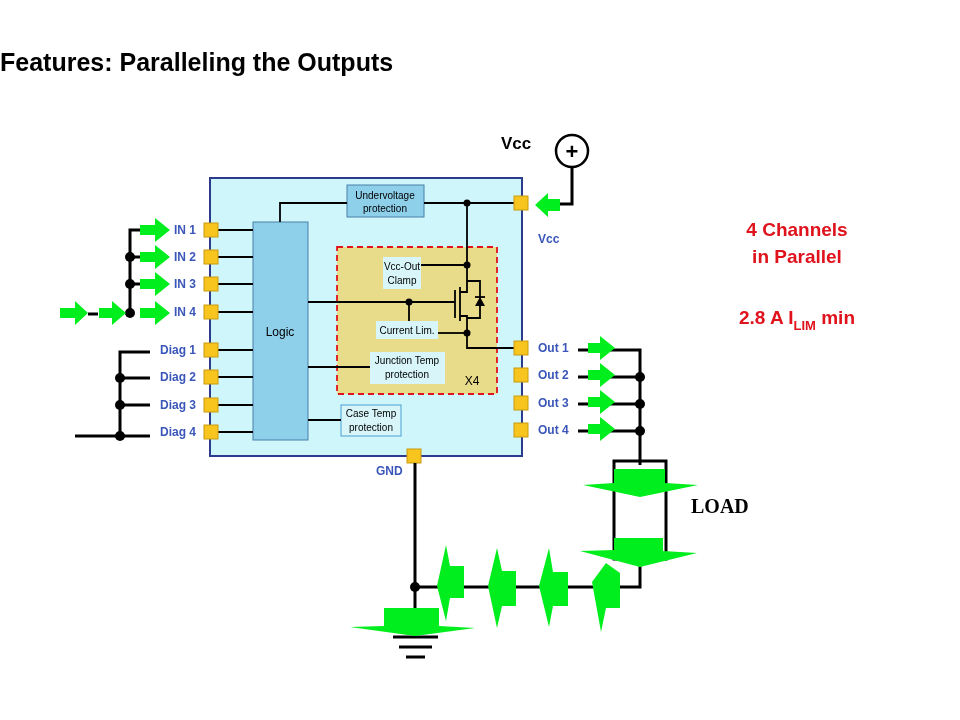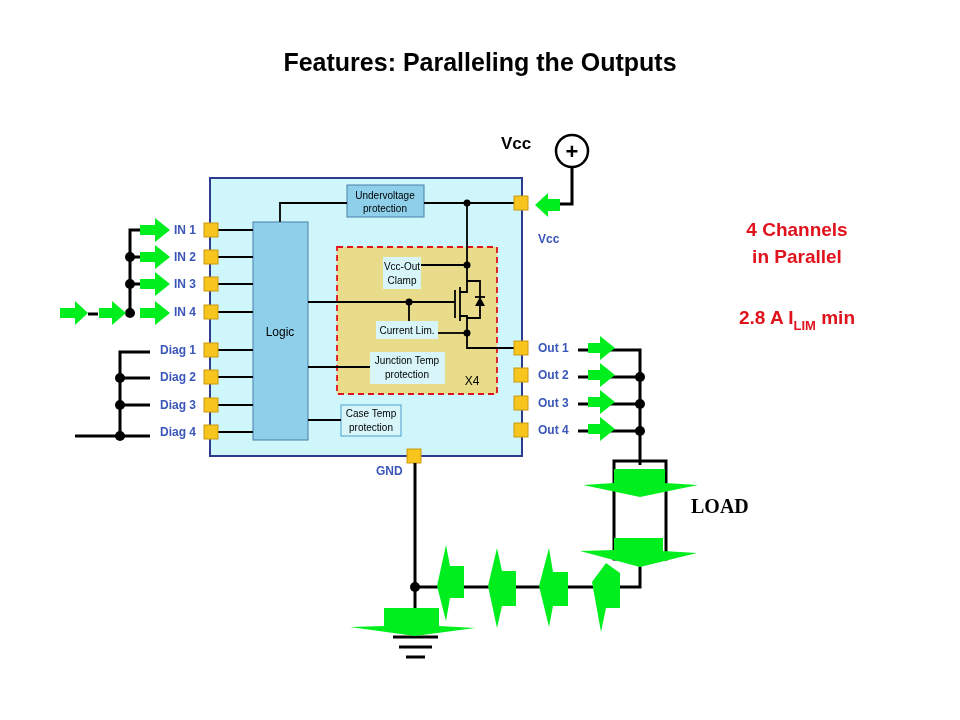--- a/index.html
+++ b/index.html
@@ -1,17 +1,17 @@
 <!DOCTYPE html>
 <html><head>
 <meta charset="utf-8">
 <style>
   html, body { margin:0; padding:0; background:#ffffff; }
   body { width:960px; height:720px; position:relative; overflow:hidden; font-family:"Liberation Sans", sans-serif; }
-  #title { position:absolute; left:0; top:48px; width:960px; text-align:center; font-weight:bold; font-size:25px; color:#000; }
+  #title { position:absolute; left:0; top:48px; width:960px; font-weight:bold; font-size:25px; color:#000; }
   svg#diagram { position:absolute; left:0; top:0; }
   .pin-label { font-family:"Liberation Sans", sans-serif; font-weight:bold; font-size:12px; fill:#3a56b8; }
   .box-label { font-family:"Liberation Sans", sans-serif; font-size:10px; fill:#000; }
   .vcc-top { font-family:"Liberation Sans", sans-serif; font-weight:bold; font-size:17px; fill:#000; }
   .note { font-family:"Liberation Sans", sans-serif; font-weight:bold; font-size:19px; fill:#e0121c; }
   .load { font-family:"Liberation Serif", serif; font-weight:bold; font-size:20px; fill:#000; }
   .wire { stroke:#000; stroke-width:3; fill:none; }
   .wire-thin { stroke:#000; stroke-width:1.8; fill:none; }
   .pad { fill:#f7c51e; stroke:#c99a10; stroke-width:1; }
   .arrow { fill:#00ee1e; }

